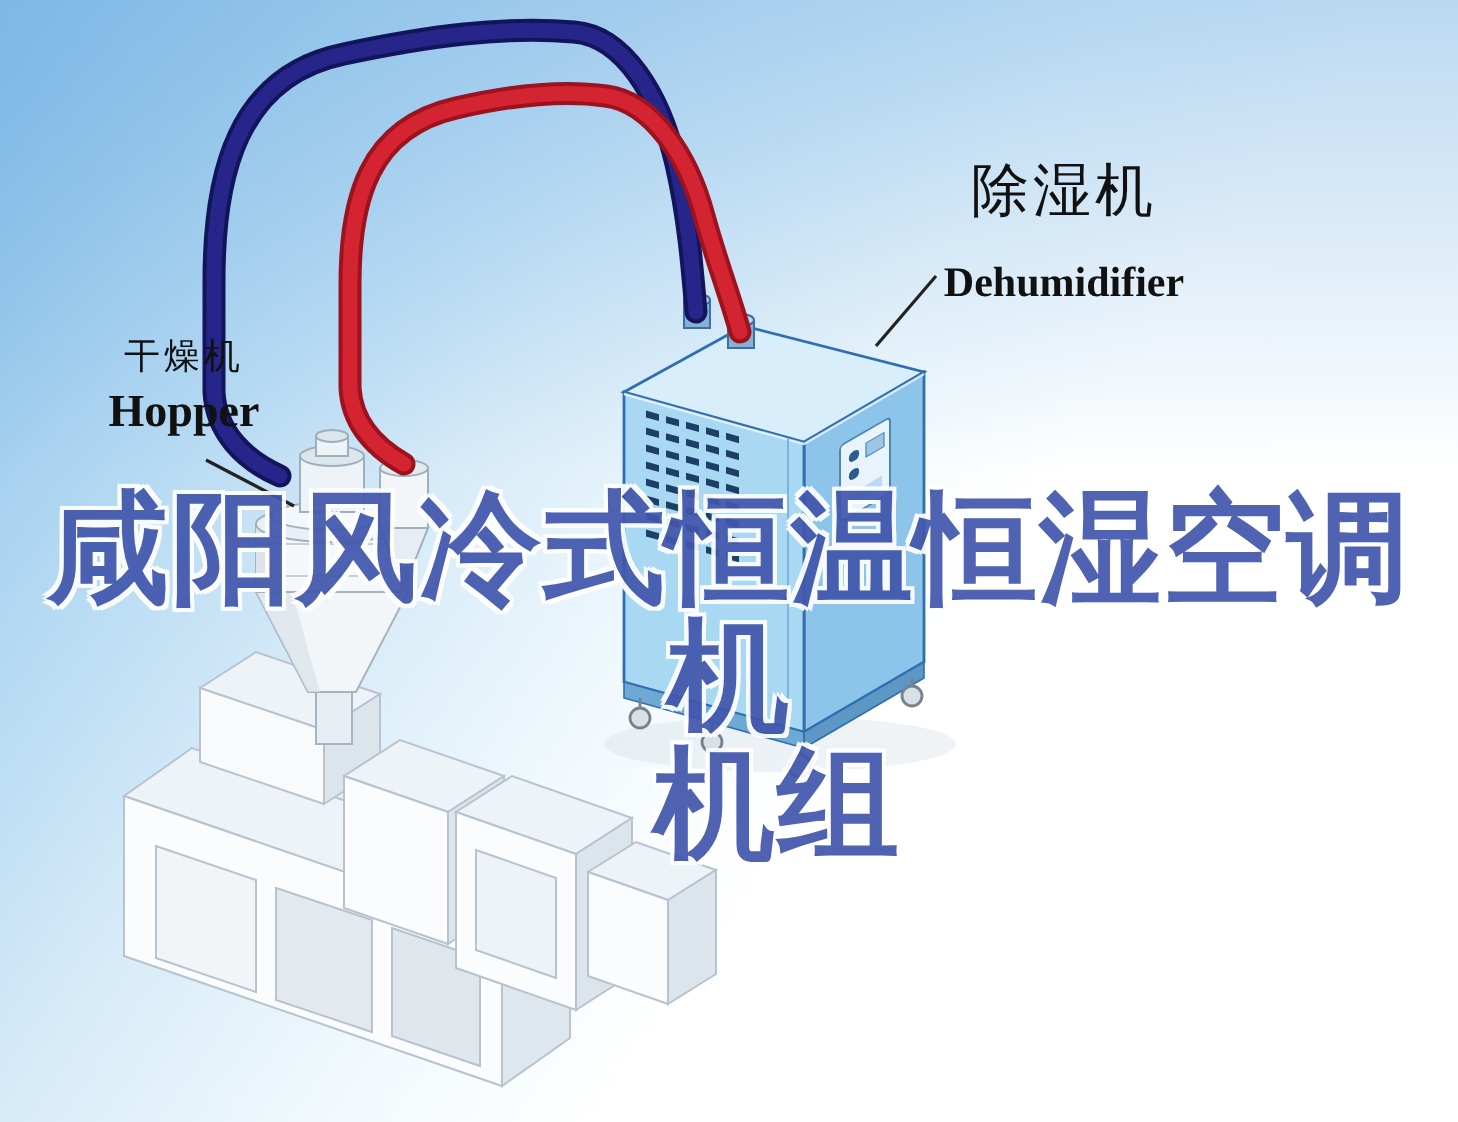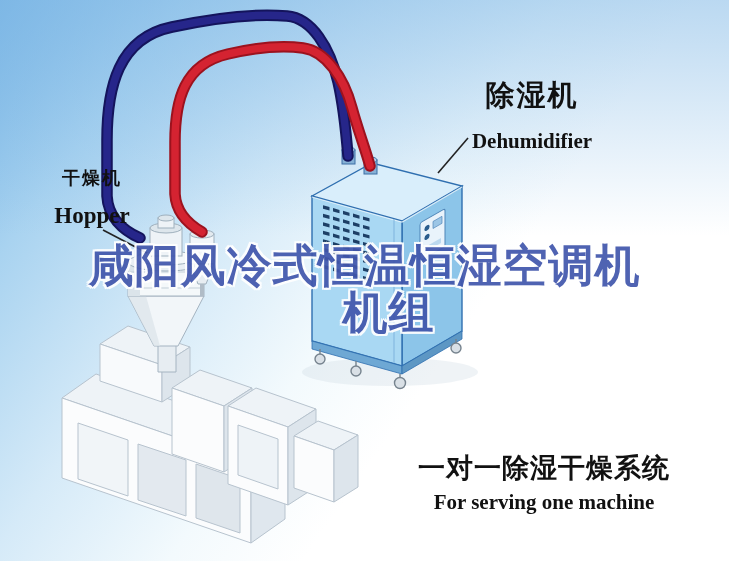--- a/index.html
+++ b/index.html
@@ -7,31 +7,31 @@
     position:relative;
     width:729px;height:561px;
     overflow:hidden;
     font-family:"Liberation Sans",sans-serif;
     background-image:
       linear-gradient(to bottom, rgba(130,185,230,0.55), rgba(255,255,255,0) 42%),
       linear-gradient(125deg, #79b6e5 0%, #a9d3f0 16%, #d5eaf8 34%, #f3fafd 50%, #ffffff 62%);
   }
   .stage svg{position:absolute;left:0;top:0;z-index:1;}
   .label{position:absolute;z-index:4;text-align:center;color:#111;}
-  .label .zh{font-weight:700;letter-spacing:2px;}
+  .label .zh{font-weight:400;letter-spacing:2px;}
   .label .en{font-family:"Liberation Serif",serif;font-weight:700;}
   .label-dehumidifier{left:452px;top:76px;width:160px;}
   .label-dehumidifier .zh{font-size:29px;}
   .label-dehumidifier .en{font-size:21px;margin-top:13px;}
   .label-hopper{left:34px;top:166px;width:116px;}
   .label-hopper .zh{font-size:18px;}
-  .label-hopper .en{font-size:23px;margin-top:13px;}
+  .label-hopper .en{font-size:23px;margin-top:3px;}
   .watermark{
     position:absolute;z-index:3;left:0;top:242px;width:729px;
-    text-align:center;color:#4156ac;font-weight:800;font-size:45px;line-height:1.05;
+    text-align:center;color:#4156ac;font-weight:800;font-size:61px;line-height:1.05;
     letter-spacing:1px;opacity:0.92;
     text-shadow:-2px -2px 0 #fff,2px -2px 0 #fff,-2px 2px 0 #fff,2px 2px 0 #fff,
                  0 -2px 0 #fff,0 2px 0 #fff,-2px 0 0 #fff,2px 0 0 #fff;
   }
   .watermark .line2{transform:translateX(24px);}
   .caption{position:absolute;z-index:4;left:388px;top:450px;width:312px;text-align:center;color:#111;}
   .caption .zh{font-size:27px;font-weight:700;letter-spacing:1px;}
   .caption .en{font-family:"Liberation Serif",serif;font-weight:700;font-size:21px;margin-top:4px;}
 </style>
 </head>
@@ -169,18 +169,14 @@
   <div class="label label-hopper">
     <div class="zh">干燥机</div>
     <div class="en">Hopper</div>
   </div>
 
   <div class="watermark">
     <div class="line1">咸阳风冷式恒温恒湿空调机</div>
     <div class="line2">机组</div>
   </div>
 
-  <div class="caption">
-    <div class="zh">一对一除湿干燥系统</div>
-    <div class="en">For serving one machine</div>
-  </div>
 
 </div>
 
 </body></html>

